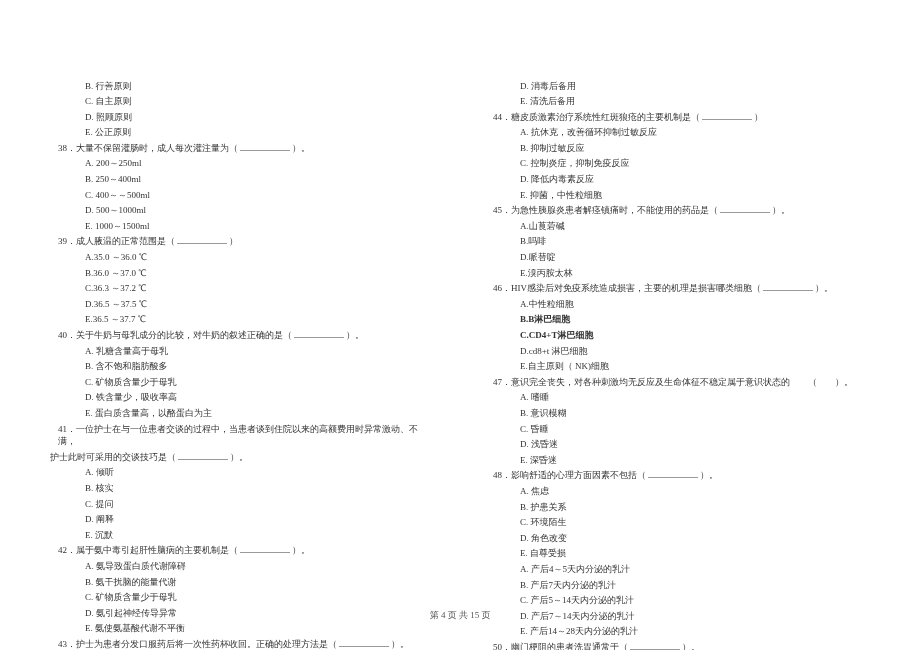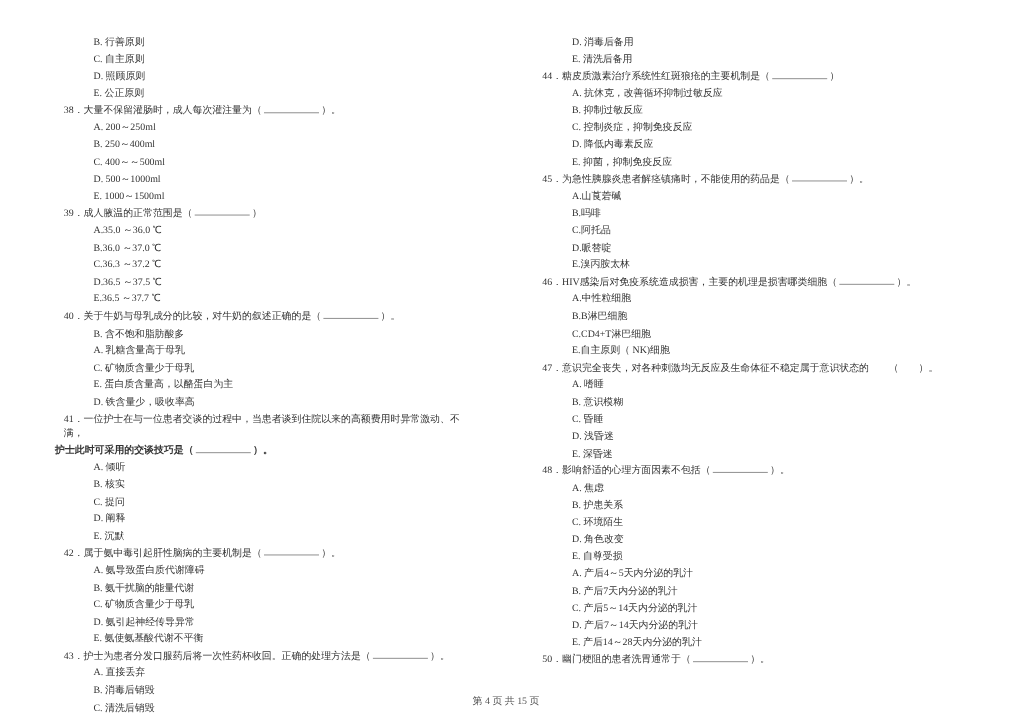--- a/index.html
+++ b/index.html
@@ -15,48 +15,48 @@
     }
     .columns {
       display: flex;
       gap: 50px;
       height: 570px;
     }
     .col {
       flex: 1;
       display: flex;
       flex-direction: column;
+      margin-top: 48px;
     }
     .option {
       padding: 1.5px 0 1.5px 35px;
       line-height: 1.4;
     }
     .bold {
-      font-weight: normal;
+      font-weight: bold;
     }
     .question {
       padding: 1.5px 0 1.5px 8px;
       line-height: 1.4;
     }
     .question-cont {
       padding: 1.5px 0 1.5px 0;
       line-height: 1.4;
-      font-weight: bold;
     }
     .blank {
       display: inline-block;
       border-bottom: 1px solid #999;
       min-width: 50px;
       height: 9px;
       vertical-align: baseline;
       margin: 0 2px;
     }
     .footer {
       position: absolute;
-      bottom: 6px;
+      bottom: 28px;
       left: 0;
       right: 0;
       text-align: center;
       font-size: 9px;
       color: #555;
     }
   </style>
 </head>
 <body>
 
@@ -72,25 +72,25 @@
       <div class="option">C. 400～～500ml</div>
       <div class="option">D. 500～1000ml</div>
       <div class="option">E. 1000～1500ml</div>
       <div class="question">39．成人腋温的正常范围是（<span class="blank"></span>）</div>
       <div class="option">A.35.0 ～36.0 ℃</div>
       <div class="option">B.36.0 ～37.0 ℃</div>
       <div class="option">C.36.3 ～37.2 ℃</div>
       <div class="option">D.36.5 ～37.5 ℃</div>
       <div class="option">E.36.5 ～37.7 ℃</div>
       <div class="question">40．关于牛奶与母乳成分的比较，对牛奶的叙述正确的是（<span class="blank"></span>）。</div>
+      <div class="option">A. 乳糖含量高于母乳</div>
       <div class="option">B. 含不饱和脂肪酸多</div>
-      <div class="option">A. 乳糖含量高于母乳</div>
       <div class="option">C. 矿物质含量少于母乳</div>
+      <div class="option">D. 铁含量少，吸收率高</div>
       <div class="option">E. 蛋白质含量高，以酪蛋白为主</div>
-      <div class="option">D. 铁含量少，吸收率高</div>
       <div class="question">41．一位护士在与一位患者交谈的过程中，当患者谈到住院以来的高额费用时异常激动、不满，</div>
       <div class="question-cont">护士此时可采用的交谈技巧是（<span class="blank"></span>）。</div>
       <div class="option">A. 倾听</div>
       <div class="option">B. 核实</div>
       <div class="option">C. 提问</div>
       <div class="option">D. 阐释</div>
       <div class="option">E. 沉默</div>
       <div class="question">42．属于氨中毒引起肝性脑病的主要机制是（<span class="blank"></span>）。</div>
       <div class="option">A. 氨导致蛋白质代谢障碍</div>
       <div class="option">B. 氨干扰脑的能量代谢</div>
@@ -103,31 +103,31 @@
       <div class="option">C. 清洗后销毁</div>
     </div>
   <div class="col" id="right-col">
       <div class="option">D. 消毒后备用</div>
       <div class="option">E. 清洗后备用</div>
       <div class="question">44．糖皮质激素治疗系统性红斑狼疮的主要机制是（<span class="blank"></span>）</div>
       <div class="option">A. 抗休克，改善循环抑制过敏反应</div>
       <div class="option">B. 抑制过敏反应</div>
       <div class="option">C. 控制炎症，抑制免疫反应</div>
       <div class="option">D. 降低内毒素反应</div>
-      <div class="option">E. 抑菌，抑制免疫反应</div>
+      <div class="option">E. 抑菌，中性粒细胞</div>
       <div class="question">45．为急性胰腺炎患者解痉镇痛时，不能使用的药品是（<span class="blank"></span>）。</div>
       <div class="option">A.山莨菪碱</div>
       <div class="option">B.吗啡</div>
-      <div class="option">C.阿托品</div>
       <div class="option">D.哌替啶</div>
       <div class="option">E.溴丙胺太林</div>
       <div class="question">46．HIV感染后对免疫系统造成损害，主要的机理是损害哪类细胞（<span class="blank"></span>）。</div>
       <div class="option">A.中性粒细胞</div>
       <div class="option bold">B.B淋巴细胞</div>
       <div class="option bold">C.CD4+T淋巴细胞</div>
+      <div class="option">D.cd8+t 淋巴细胞</div>
       <div class="option">E.自主原则（ NK)细胞</div>
       <div class="question">47．意识完全丧失，对各种刺激均无反应及生命体征不稳定属于意识状态的　　（　　）。</div>
       <div class="option">A. 嗜睡</div>
       <div class="option">B. 意识模糊</div>
       <div class="option">C. 昏睡</div>
       <div class="option">D. 浅昏迷</div>
       <div class="option">E. 深昏迷</div>
       <div class="question">48．影响舒适的心理方面因素不包括（<span class="blank"></span>）。</div>
       <div class="option">A. 焦虑</div>
       <div class="option">B. 护患关系</div>

